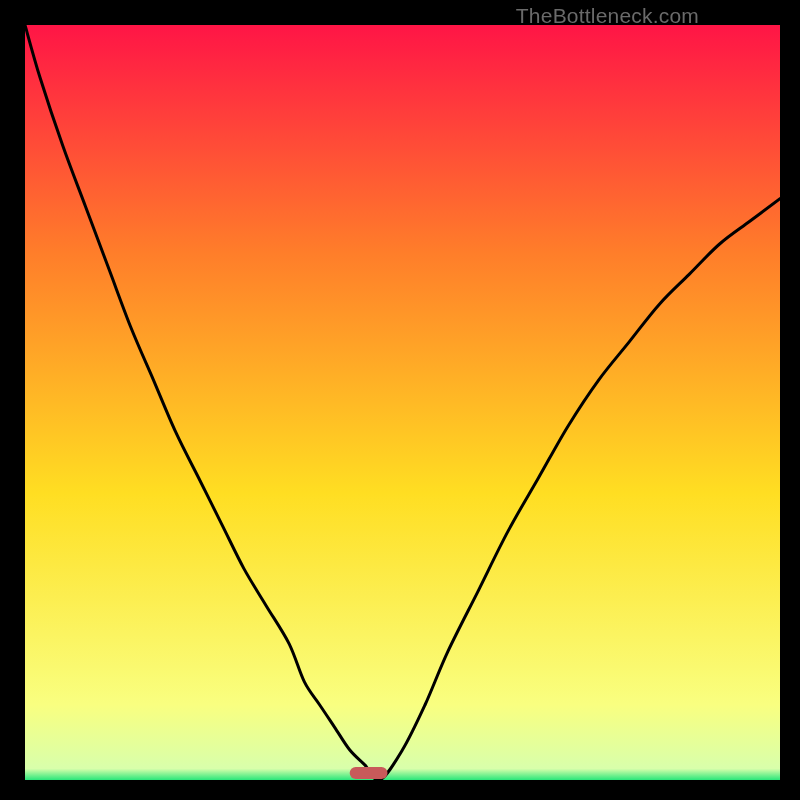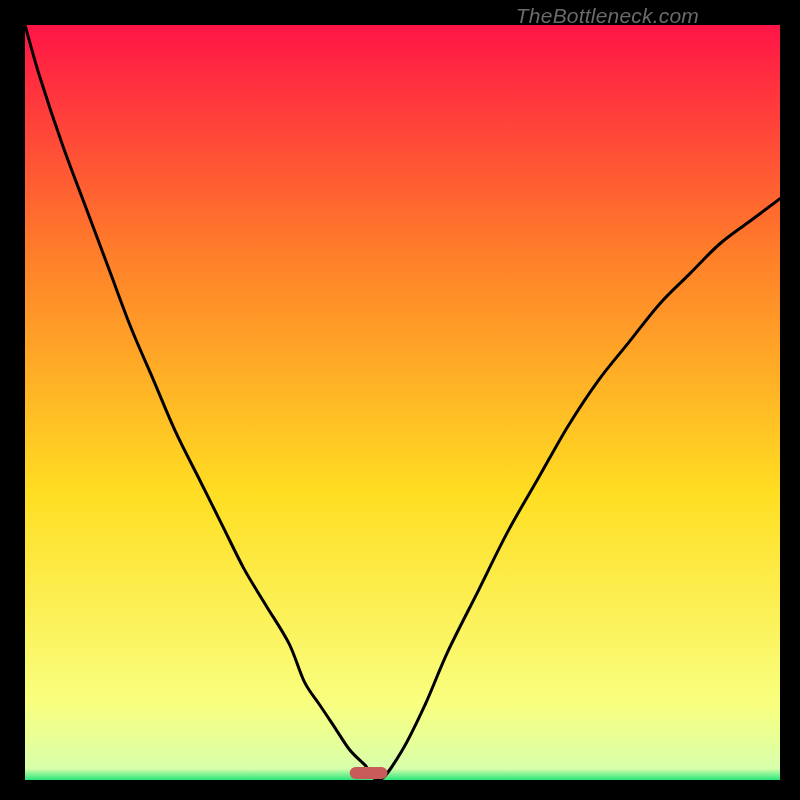--- a/index.html
+++ b/index.html
@@ -9,21 +9,20 @@
     height: 800px;
     overflow: hidden;
     background: #000;
     font-family: Arial, Helvetica, sans-serif;
   }
   .frame {
     position: relative;
     width: 709px;
     height: 800px;
     background: #000;
-    font-style: italic;
   }
   .plot-area {
     position: absolute;
     left: 25px;
     top: 25px;
     width: 755px;
     height: 755px;
     
   }
   .plot-area svg {

